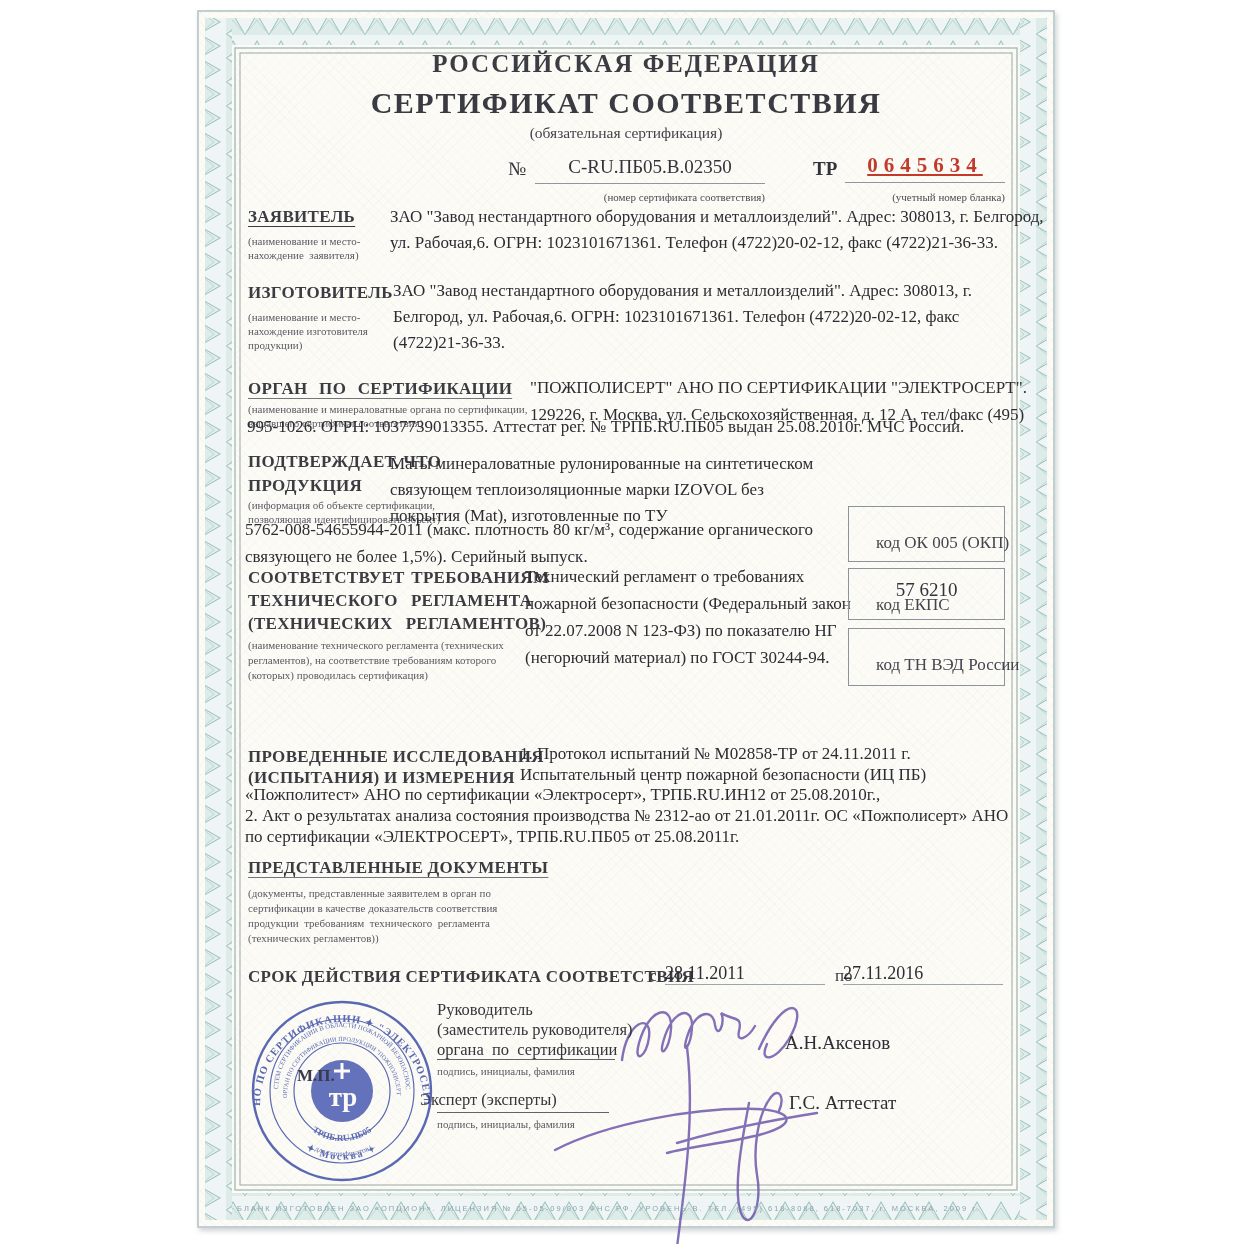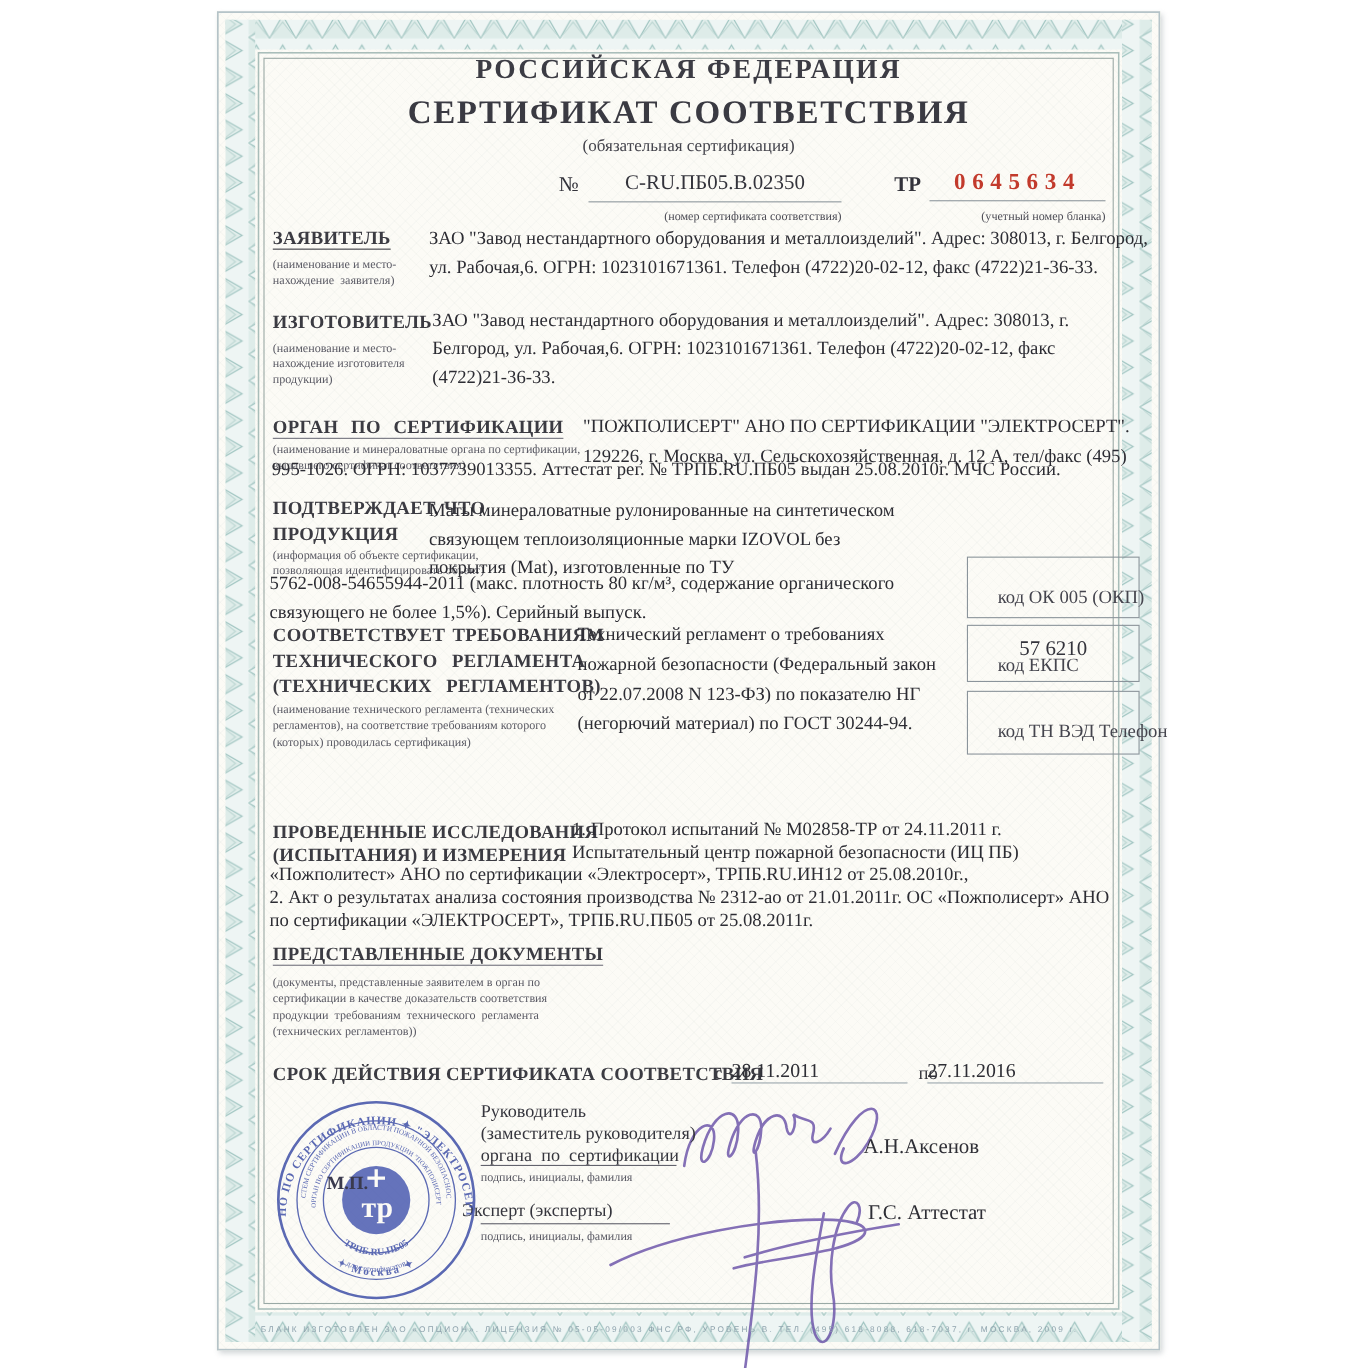--- a/index.html
+++ b/index.html
@@ -16,21 +16,21 @@
   .t1{font-weight:bold;font-size:25px;letter-spacing:2px;color:#3c3c44;}
   .t2{font-weight:bold;font-size:30px;letter-spacing:1.5px;color:#3a3a42;}
   .t3{font-size:15.5px;color:#44444c;}
   .lbl{font-weight:bold;font-size:17px;letter-spacing:.3px;color:#3b3b42;white-space:pre;line-height:22px;}
   .lbl.u{text-decoration:underline;text-decoration-thickness:1px;text-underline-offset:4px;text-decoration-color:rgba(70,70,85,.75);}
   .sub{font-size:11px;line-height:14px;color:#5a5a64;white-space:pre;}
   .val{font-size:17px;line-height:26px;color:#2c2c33;white-space:pre;}
   .cap{font-size:11px;color:#4c4c55;text-align:right;white-space:nowrap;}
   .numcell{text-align:center;font-size:19px;color:#33333b;border-bottom:1px solid #8e979d;padding-bottom:5px;white-space:nowrap;}
   .rednum{text-align:center;font-weight:bold;font-size:21px;letter-spacing:6px;border-bottom:1px solid #8e979d;padding-bottom:4px;white-space:nowrap;}
-  .codebox{border:1px solid #8b949b;color:#45454e;font-size:17px;padding:6px 10px;white-space:pre;margin-left:31px;}
+  .codebox{border:1px solid #8b949b;color:#45454e;font-size:17px;padding:6px 10px;white-space:pre;}
   .codeval{text-align:center;font-size:19px;color:#33333b;margin-top:6px;}
   .rule{background:#62626c;height:1px;}
   .datecell{text-align:left;font-size:18px;color:#2e2e35;border-bottom:1px solid #9aa6ac;padding-bottom:0;white-space:nowrap;}
   .sigline{font-size:16.5px;line-height:20px;color:#35353d;white-space:pre;}
   .name{font-size:19px;color:#2e2e35;white-space:nowrap;}
   .fine{font-size:7.5px;letter-spacing:2px;color:#8fa3ad;white-space:nowrap;
         font-family:"Liberation Sans","DejaVu Sans",sans-serif;}
   .mp{font-size:17px;color:#3a3a4e;font-weight:bold;white-space:nowrap;}
   svg text{font-family:"Liberation Serif","DejaVu Serif",serif;}
 </style>
@@ -64,21 +64,21 @@
   </svg>
 
   <div class="abs ctr t1" style="top:40px;">РОССИЙСКАЯ ФЕДЕРАЦИЯ</div>
   <div class="abs ctr t2" style="top:76px;">СЕРТИФИКАТ СООТВЕТСТВИЯ</div>
   <div class="abs ctr t3" style="top:114px;">(обязательная сертификация)</div>
 
   <div class="abs" style="left:311px;top:148px;font-size:19px;color:#33333b;">№</div>
   <div class="abs numcell" style="left:338px;top:146px;width:230px;">C-RU.ПБ05.В.02350</div>
   <div class="abs cap" style="left:338px;top:181px;width:230px;">(номер сертификата соответствия)</div>
   <div class="abs" style="left:616px;top:148px;font-size:19px;font-weight:bold;color:#33333b;">ТР</div>
-  <div class="abs rednum" style="left:648px;top:143px;width:160px;color:#c23a2c;">0645634</div>
+  <div class="abs rednum" style="left:648px;top:143px;width:160px;color:#c23a2c;text-decoration:underline;">0645634</div>
   <div class="abs cap" style="left:648px;top:181px;width:160px;">(учетный номер бланка)</div>
 
   <div class="abs lbl u" style="left:51px;top:196px;text-decoration:underline;">ЗАЯВИТЕЛЬ</div>
   <div class="abs sub" style="left:51px;top:224px;">(наименование и место-
 нахождение  заявителя)</div>
   <div class="abs val" style="left:193px;top:194px;">ЗАО "Завод нестандартного оборудования и металлоизделий". Адрес: 308013, г. Белгород,
 ул. Рабочая,6. ОГРН: 1023101671361. Телефон (4722)20-02-12, факс (4722)21-36-33.</div>
 
   <div class="abs lbl" style="left:51px;top:272px;">ИЗГОТОВИТЕЛЬ</div>
   <div class="abs sub" style="left:51px;top:300px;">(наименование и место-
@@ -116,21 +116,21 @@
 регламентов), на соответствие требованиям которого
 (которых) проводилась сертификация)</div>
   <div class="abs val" style="left:328px;top:553px;line-height:27px;">Технический регламент о требованиях
 пожарной безопасности (Федеральный закон
 от 22.07.2008 N 123-ФЗ) по показателю НГ
 (негорючий материал) по ГОСТ 30244-94.</div>
   <div class="abs codebox" style="left:651px;top:558px;width:135px;height:38px;">
     <span>код ЕКПС</span>
   </div>
   <div class="abs codebox" style="left:651px;top:618px;width:135px;height:44px;">
-    <span>код ТН ВЭД Телефон</span>
+    <span>код ТН ВЭД России</span>
   </div>
 
   <div class="abs lbl" style="left:51px;top:736px;line-height:21px;">ПРОВЕДЕННЫЕ ИССЛЕДОВАНИЯ
 (ИСПЫТАНИЯ) И ИЗМЕРЕНИЯ</div>
   <div class="abs val" style="left:323px;top:733px;line-height:21px;">1. Протокол испытаний № М02858-ТР от 24.11.2011 г.
 Испытательный центр пожарной безопасности (ИЦ ПБ)</div>
   <div class="abs val" style="left:48px;top:774px;line-height:21px;">«Пожполитест» АНО по сертификации «Электросерт», ТРПБ.RU.ИН12 от 25.08.2010г.,
 2. Акт о результатах анализа состояния производства № 2312-ао от 21.01.2011г. ОС «Пожполисерт» АНО
 по сертификации «ЭЛЕКТРОСЕРТ», ТРПБ.RU.ПБ05 от 25.08.2011г.</div>
 

